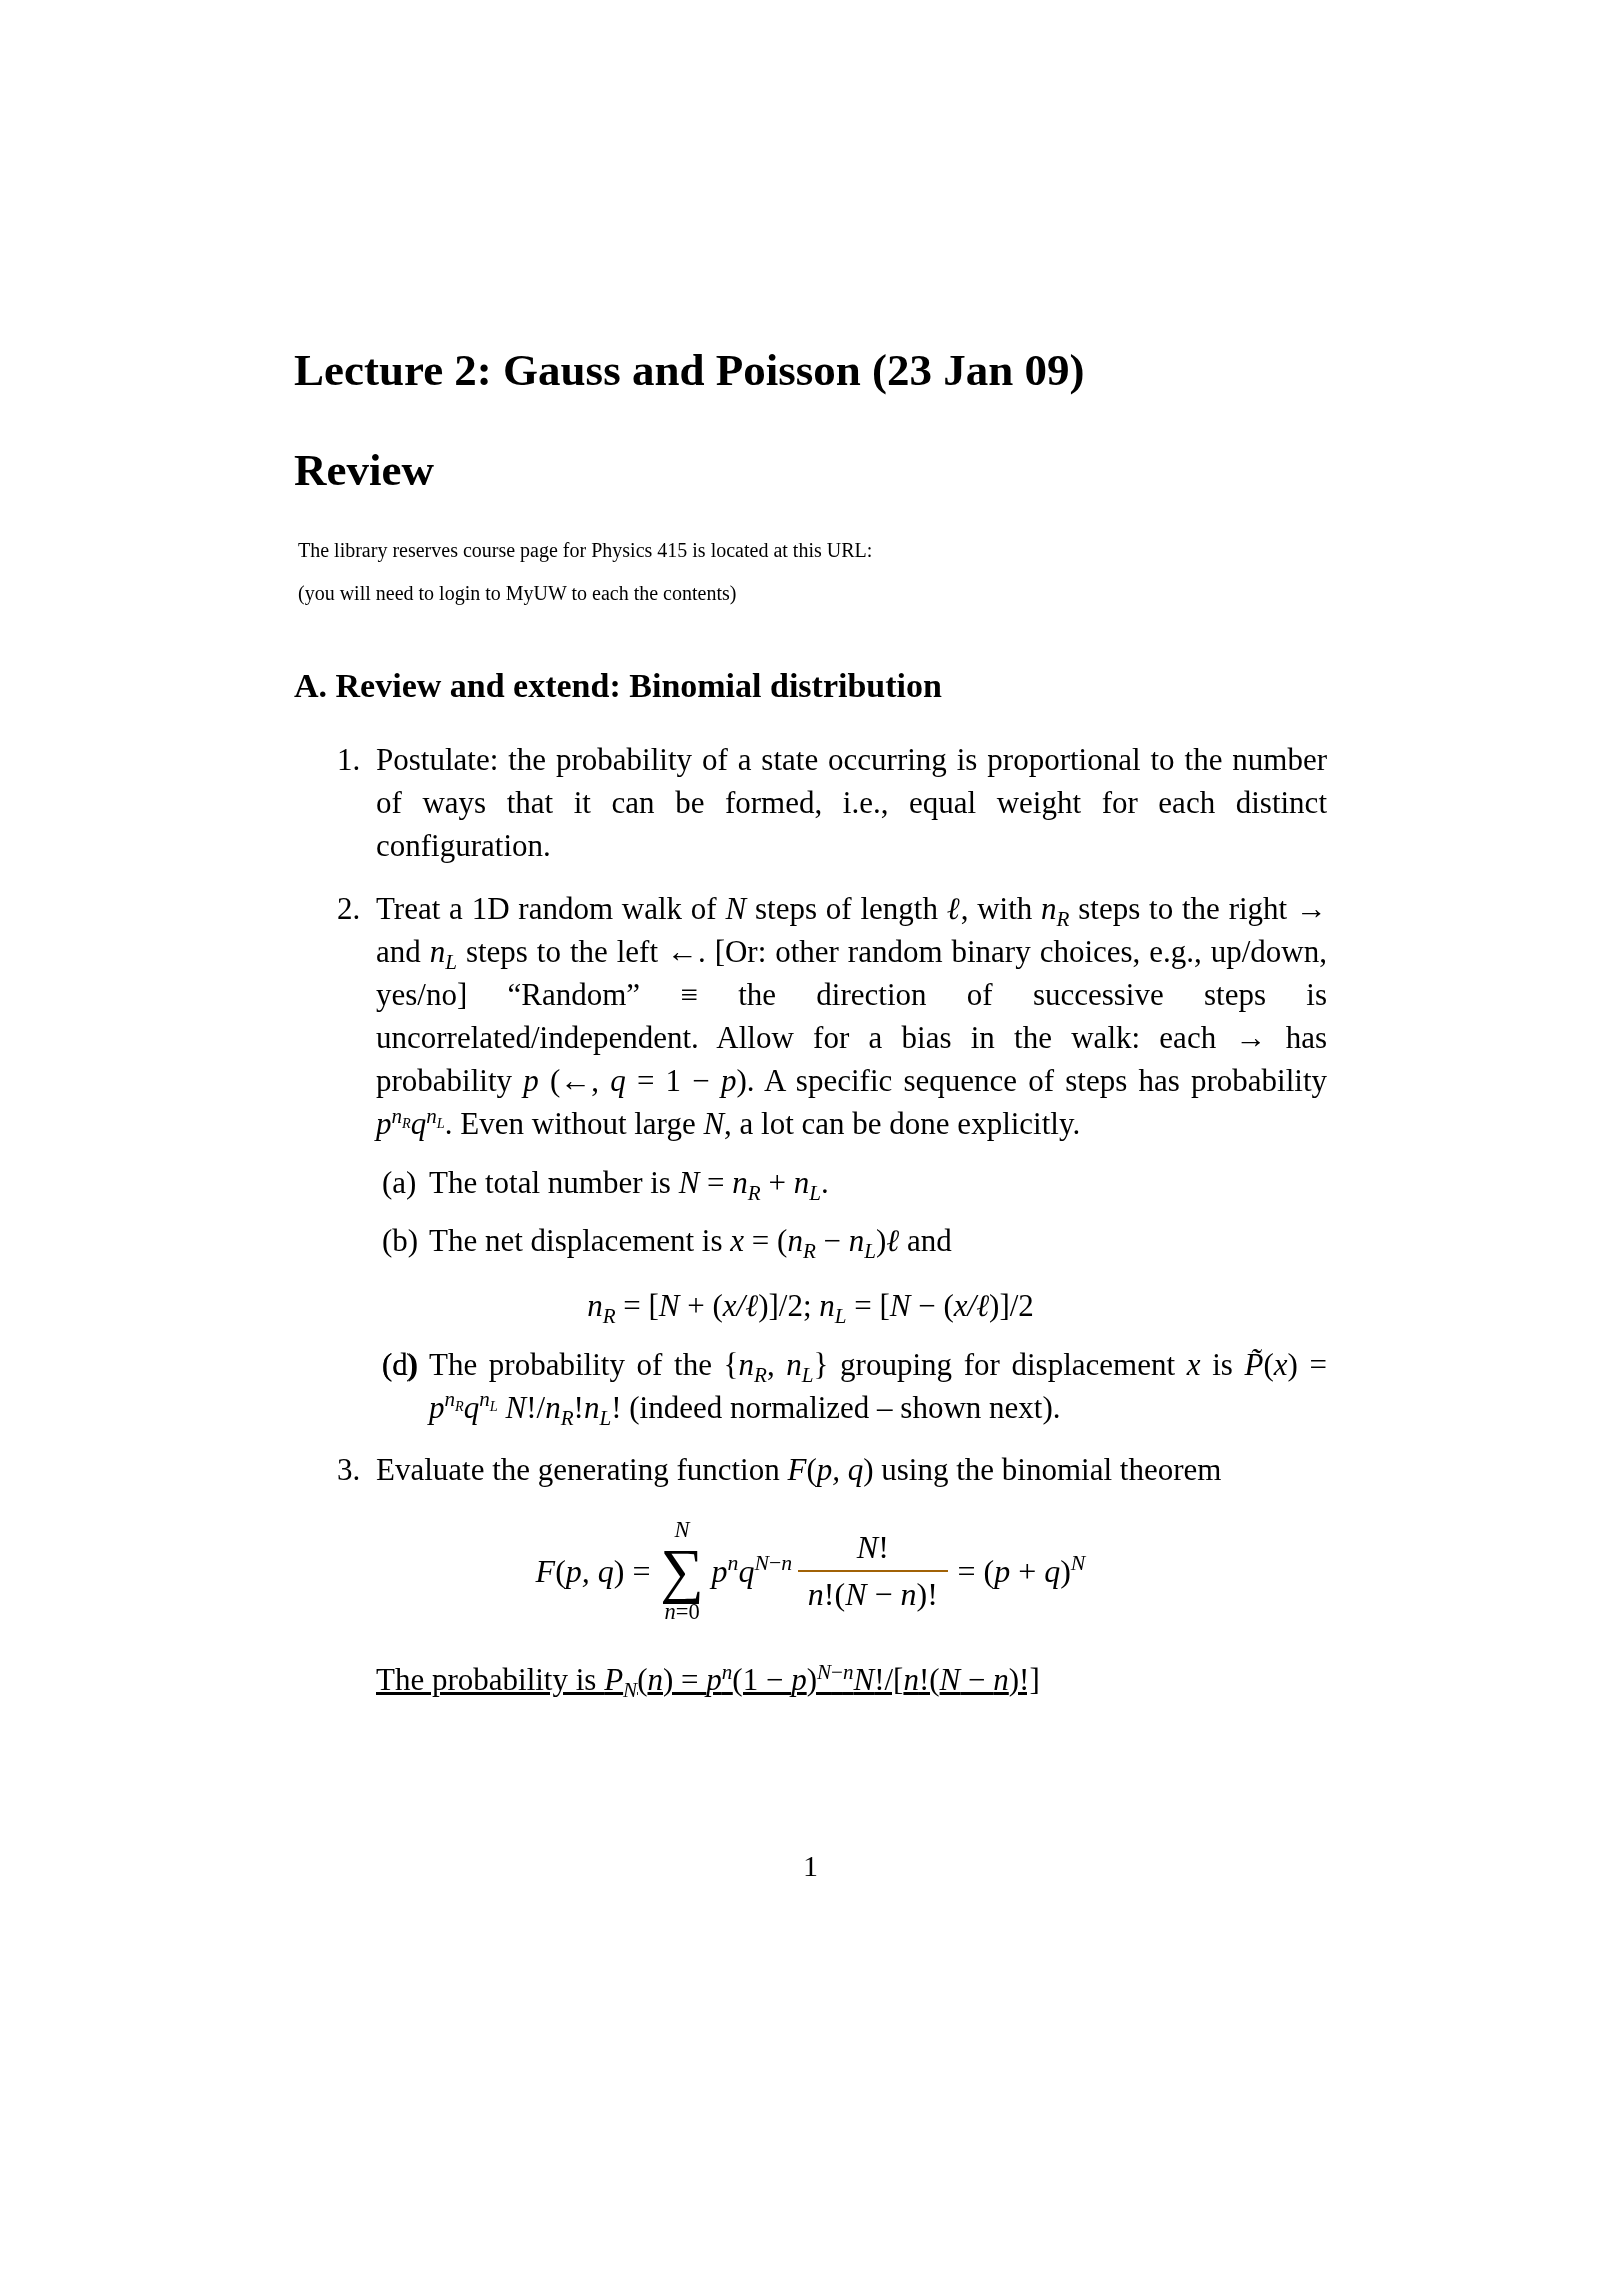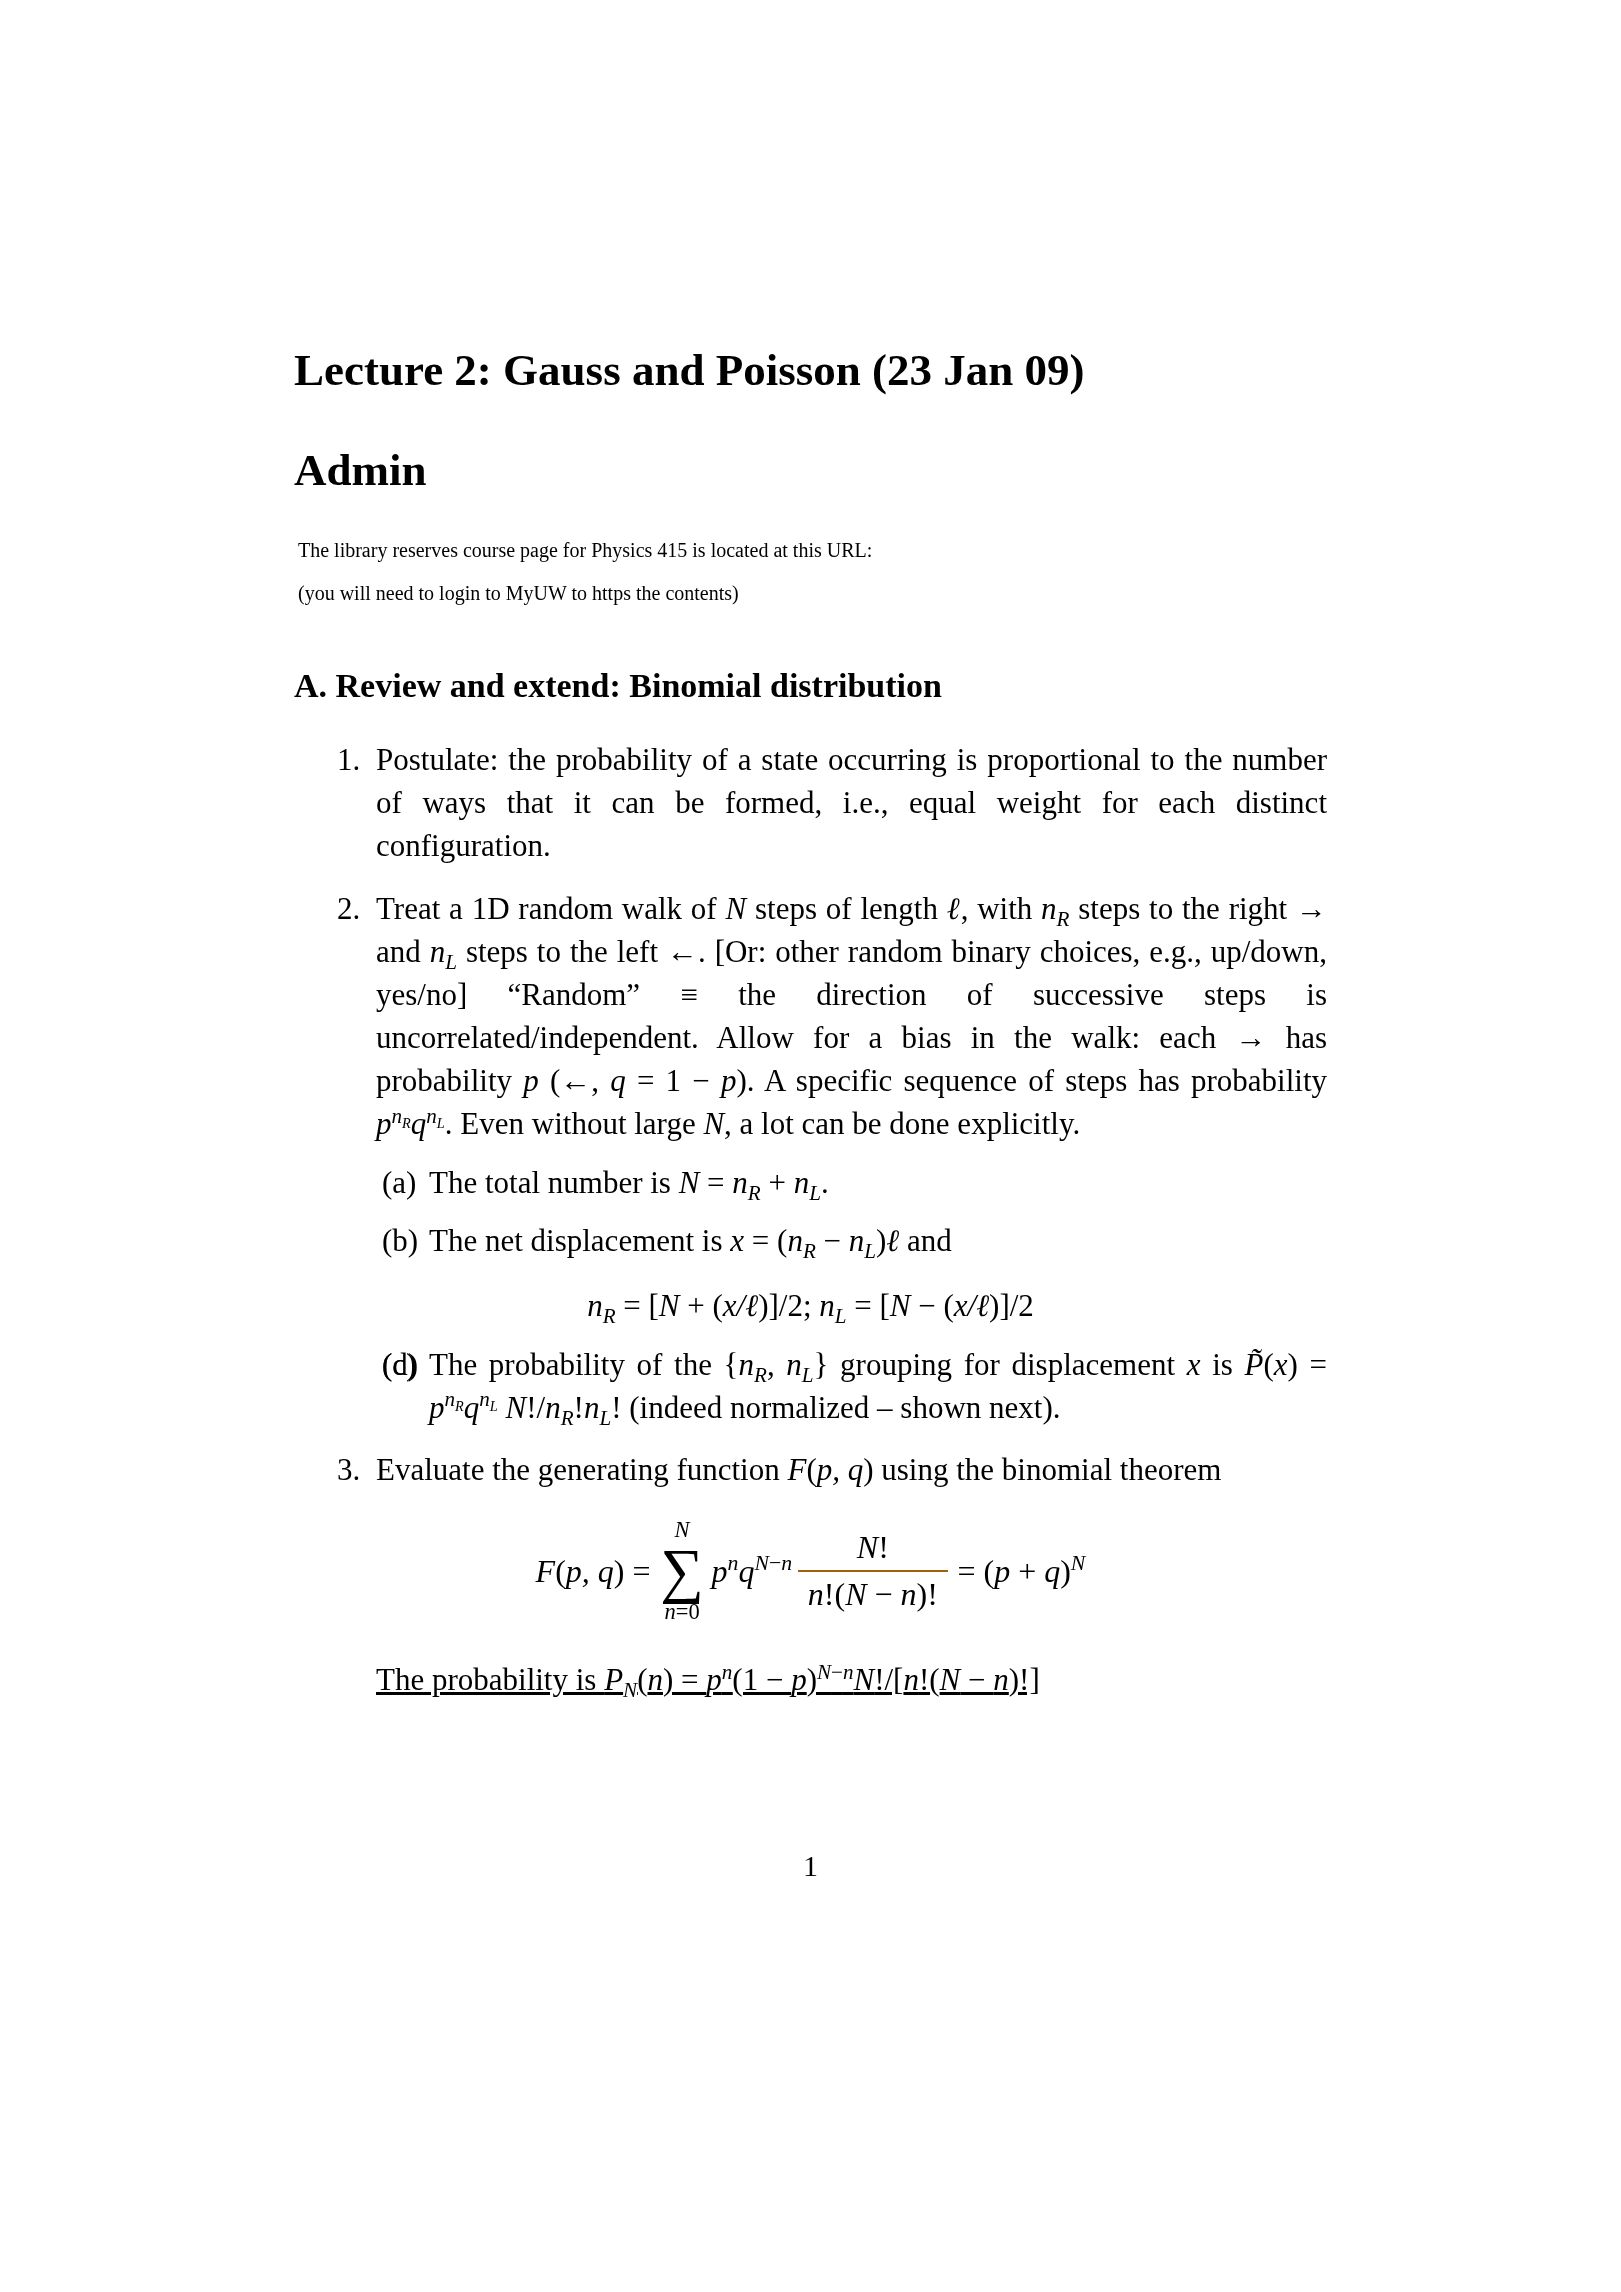--- a/index.html
+++ b/index.html
@@ -102,25 +102,25 @@
   sup, sub { font-size:68%; line-height:0; }
 </style>
 </head>
 <body>
 
 <div class="page">
   <div class="content">
 
     <h1 class="doc-title">Lecture 2: Gauss and Poisson (23 Jan 09)</h1>
 
-    <h2 class="admin-heading">Admin</h2>
+    <h2 class="admin-heading">Review</h2>
 
     <div class="admin-paragraph">
       <div>The library reserves course page for Physics 415 is located at this URL:</div>
-      <div>(you will need to login to MyUW to https the contents)</div>
+      <div>(you will need to login to MyUW to each the contents)</div>
     </div>
 
     <h2 class="section-heading">A. Review and extend: Binomial distribution</h2>
 
     <div class="olist">
 
       <div class="oitem">
         <span class="oitem-label">1.</span>
         <span>Postulate:  the probability of a state occurring is proportional to the number of ways that it can be formed, i.e., equal weight for each distinct configuration.</span>
       </div>

